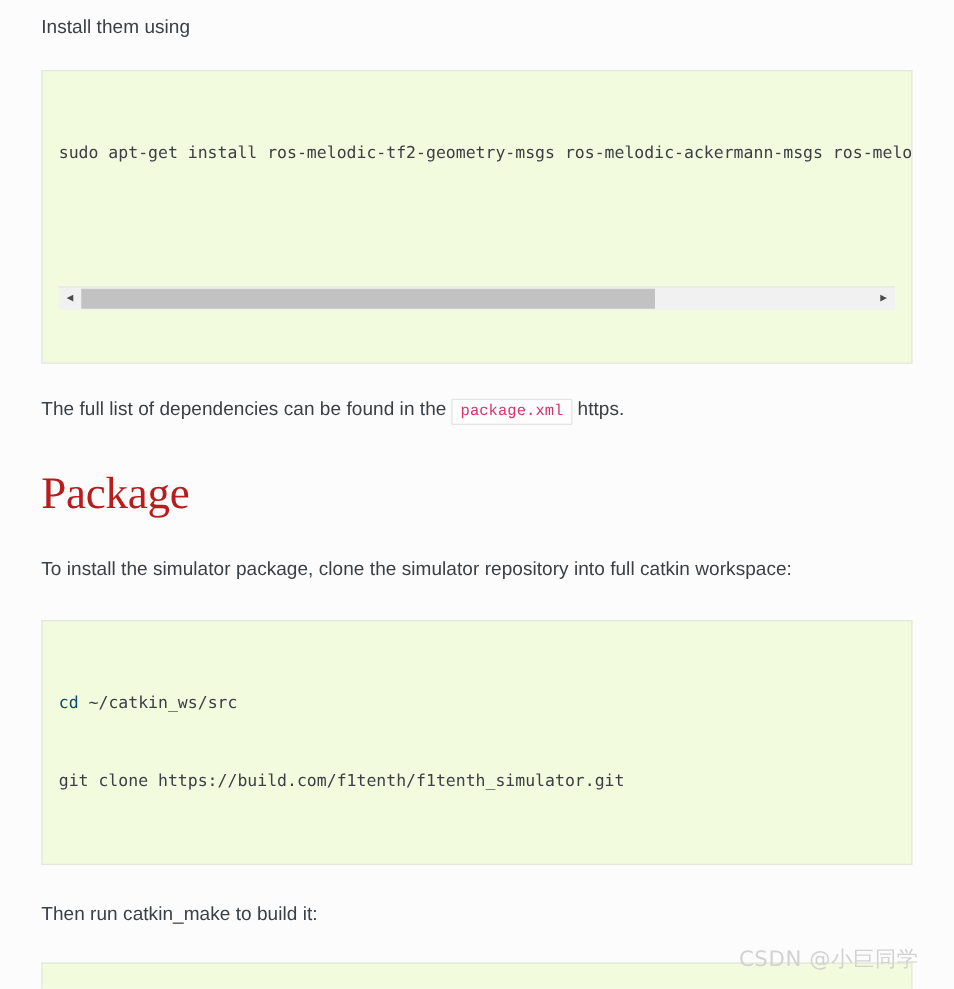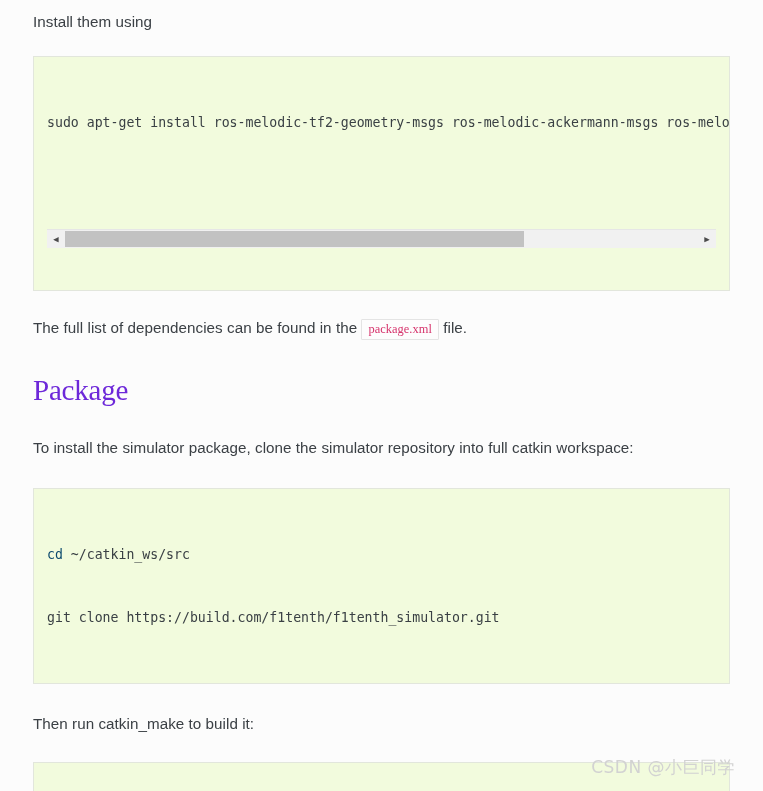--- a/index.html
+++ b/index.html
@@ -25,23 +25,23 @@
   p.body-text {
     font-size: 15.2px;
     line-height: 25px;
     color: #3b4045;
     margin: 0;
     font-weight: 400;
     letter-spacing: 0.05px;
   }
   h2.heading {
     font-family: "Liberation Serif", "DejaVu Serif", serif;
-    font-size: 29px;
+    font-size: 36px;
     font-weight: 400;
-    color: #6d28d9;
+    color: #b91c1c;
     margin: 0;
     letter-spacing: -0.2px;
     line-height: 1.1;
   }
   .codeblock {
     background: #f2fbdd;
     border: 1px solid #e2e6dc;
     box-sizing: border-box;
     font-family: "DejaVu Sans Mono", "Liberation Mono", monospace;
     font-size: 13.2px;
@@ -88,21 +88,21 @@
   }
   .sb-thumb {
     position: absolute;
     left: 0;
     top: 1px;
     height: 16px;
     width: 72.5%;
     background: #c2c2c2;
   }
   code.inline {
-    font-family: Liberation Serif, serif;
+    font-family: Liberation Mono, monospace;
     font-size: 12.4px;
     color: #d6336c;
     background: #fdfdfd;
     border: 1px solid #e4e4e4;
     padding: 2px 6px 3px 6px;
     border-radius: 1px;
     white-space: nowrap;
   }
   .watermark {
     position: absolute;
@@ -133,21 +133,21 @@
       <div class="sb-arrow">◀</div>
       <div class="sb-track">
         <div class="sb-thumb" style="width: 72.5%;"></div>
       </div>
       <div class="sb-arrow">▶</div>
     </div>
   </div>
 
   <div style="height:24px"></div>
 
-  <p class="body-text"><span>The full list of dependencies can be found in the</span> <code class="inline">package.xml</code> <span>file.</span></p>
+  <p class="body-text"><span>The full list of dependencies can be found in the</span> <code class="inline">package.xml</code> <span>https.</span></p>
 
   <div style="height:33px"></div>
 
   <h2 class="heading">Package</h2>
 
   <div style="height:28px"></div>
 
   <p class="body-text">To install the simulator package, clone the simulator repository into full catkin workspace:</p>
 
   <div style="height:28px"></div>

